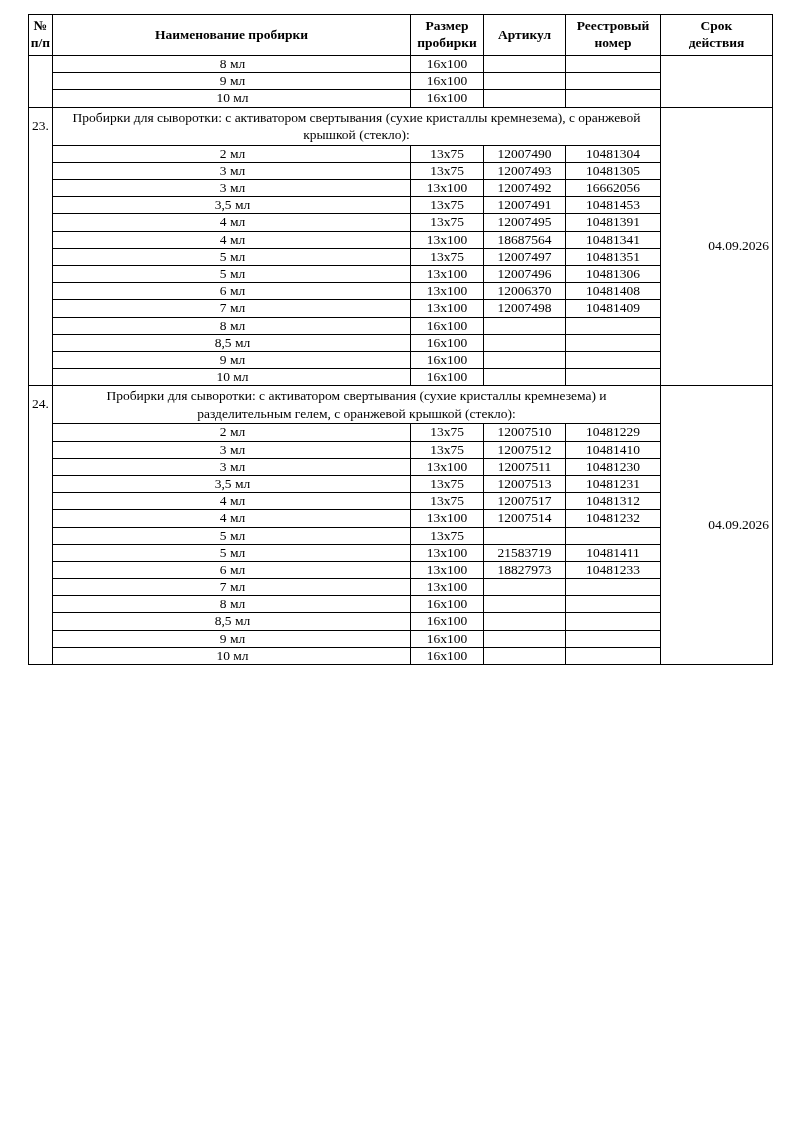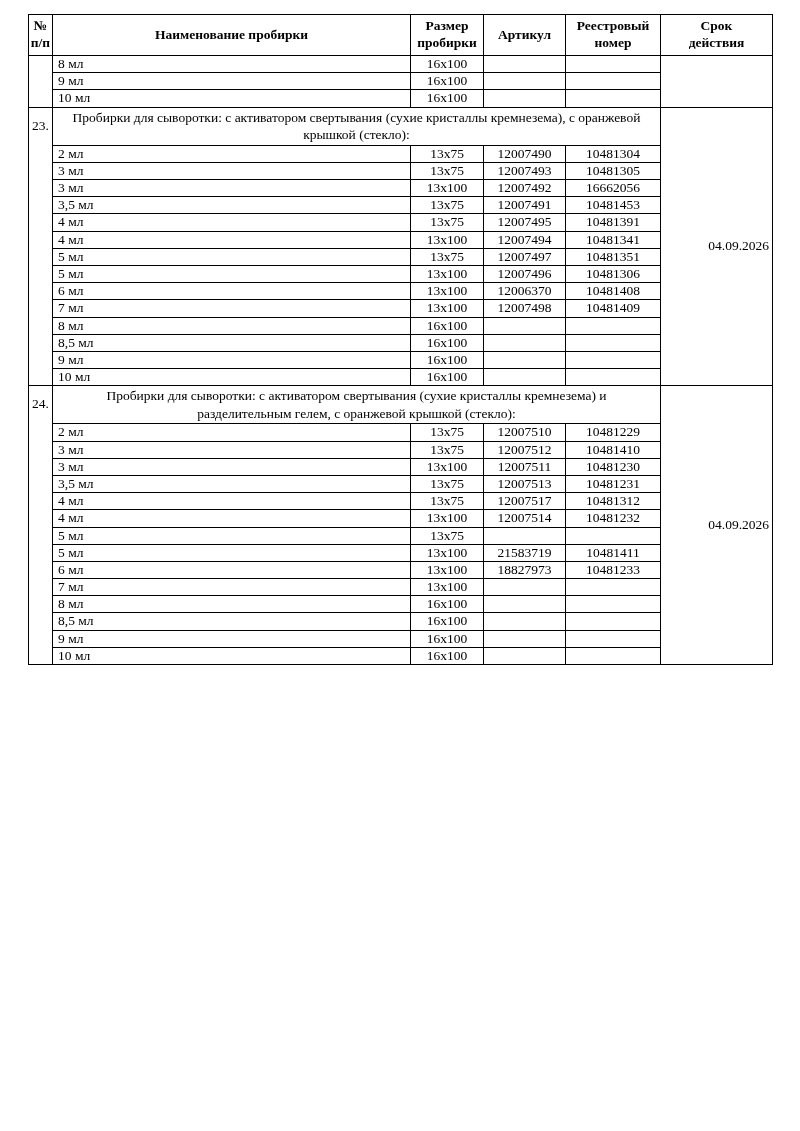--- a/index.html
+++ b/index.html
@@ -29,21 +29,21 @@
   }
   thead th {
     font-weight: bold;
     text-align: center;
     white-space: pre-line;
     height: 41px;
     line-height: 1.25;
     padding: 0 1px;
   }
   tbody td { height: 17px; line-height: 1.2; }
-  .cell-name { text-align: left; padding-left: 5px; }
+  .cell-name { text-align: center; padding-left: 5px; }
   .cell-size, .cell-article, .cell-registry { text-align: center; }
   .section-num {
     text-align: center;
     vertical-align: top;
     padding-top: 10px;
   }
   .section-title {
     font-weight: normal;
     text-align: center;
     height: 36px;
@@ -134,21 +134,21 @@
         </tr>
         <tr>
           <td class="cell-name">4 мл</td>
           <td class="cell-size">13x75</td>
           <td class="cell-article">12007495</td>
           <td class="cell-registry">10481391</td>
         </tr>
         <tr>
           <td class="cell-name">4 мл</td>
           <td class="cell-size">13x100</td>
-          <td class="cell-article">12007494</td>
+          <td class="cell-article">18687564</td>
           <td class="cell-registry">10481341</td>
         </tr>
         <tr>
           <td class="cell-name">5 мл</td>
           <td class="cell-size">13x75</td>
           <td class="cell-article">12007497</td>
           <td class="cell-registry">10481351</td>
         </tr>
         <tr>
           <td class="cell-name">5 мл</td>

